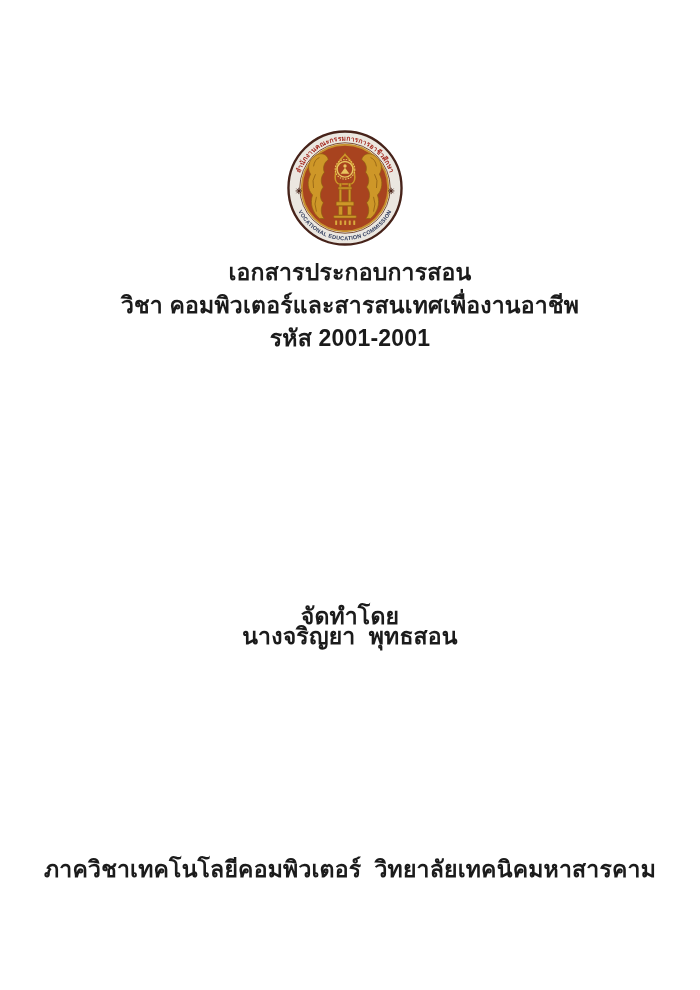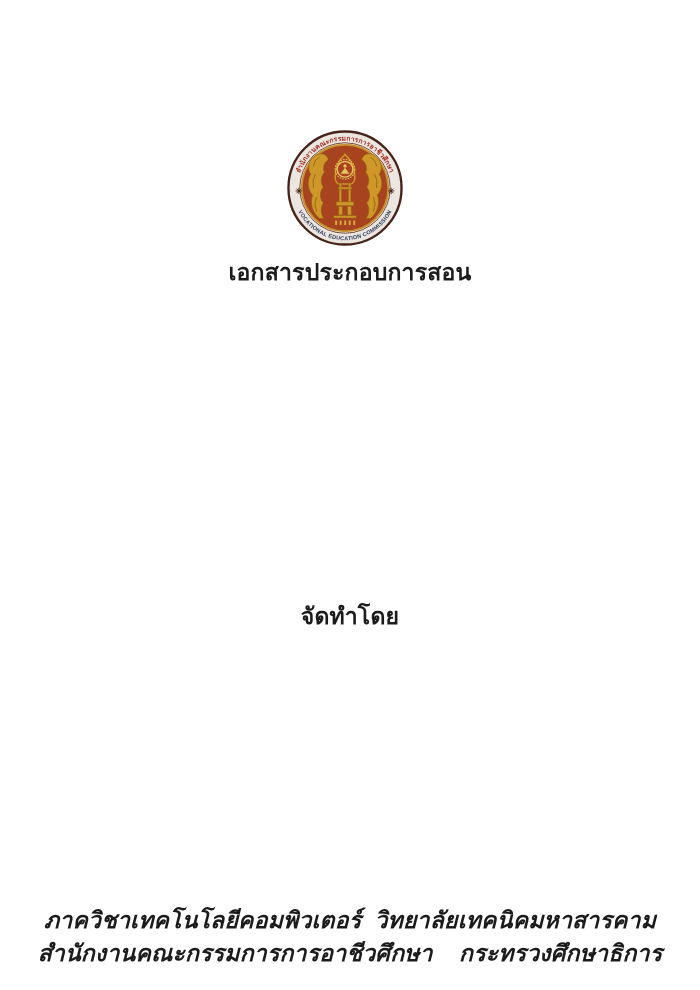--- a/index.html
+++ b/index.html
@@ -22,21 +22,21 @@
     text-align:center;
   }
   .tline{
     font-size:23px;line-height:33px;font-weight:700;
     white-space:pre-wrap;
     letter-spacing:0.2px;
   }
   .title-block{top:256px;}
   .prepared-block{top:600px;}
   .author-block{top:620px;}
-  .footer-block{top:904px;font-style:italic;}
+  .footer-block{top:853px;}
 </style>
 </head>
 <body>
 
 <div class="page">
 
   <div class="logo-wrap">
     <svg viewBox="0 0 120 120" xmlns="http://www.w3.org/2000/svg">
       <defs>
         <path id="arcTop" d="M 12.2,64.2 A 48,48 0 1 1 107.8,64.2" fill="none"></path>
@@ -90,27 +90,29 @@
         <textPath href="#arcTop" startOffset="50%" text-anchor="middle">สำนักงานคณะกรรมการการอาชีวศึกษา</textPath>
       </text>
       <text font-size="5.6" font-weight="bold" letter-spacing="0.25" fill="#2F3B5C">
         <textPath href="#arcBottom" startOffset="50%" text-anchor="middle">VOCATIONAL EDUCATION COMMISSION</textPath>
       </text>
     </svg>
   </div>
 
   <div class="txtblock title-block">
     <div class="tline">เอกสารประกอบการสอน</div>
+    <div class="tline">วิชา คอมพิวเตอร์และสารสนเทศเพื่องานอาชีพ</div>
+    <div class="tline">รหัส 2001-2001</div>
   </div>
 
   <div class="txtblock prepared-block">
     <div class="tline">จัดทำโดย</div>
   </div>
 
   <div class="txtblock author-block">
+    <div class="tline">นางจริญยา  พุทธสอน</div>
   </div>
 
   <div class="txtblock footer-block">
     <div class="tline">ภาควิชาเทคโนโลยีคอมพิวเตอร์  วิทยาลัยเทคนิคมหาสารคาม</div>
-    <div class="tline">สำนักงานคณะกรรมการการอาชีวศึกษา    กระทรวงศึกษาธิการ</div>
   </div>
 
 </div>
 
 </body></html>

